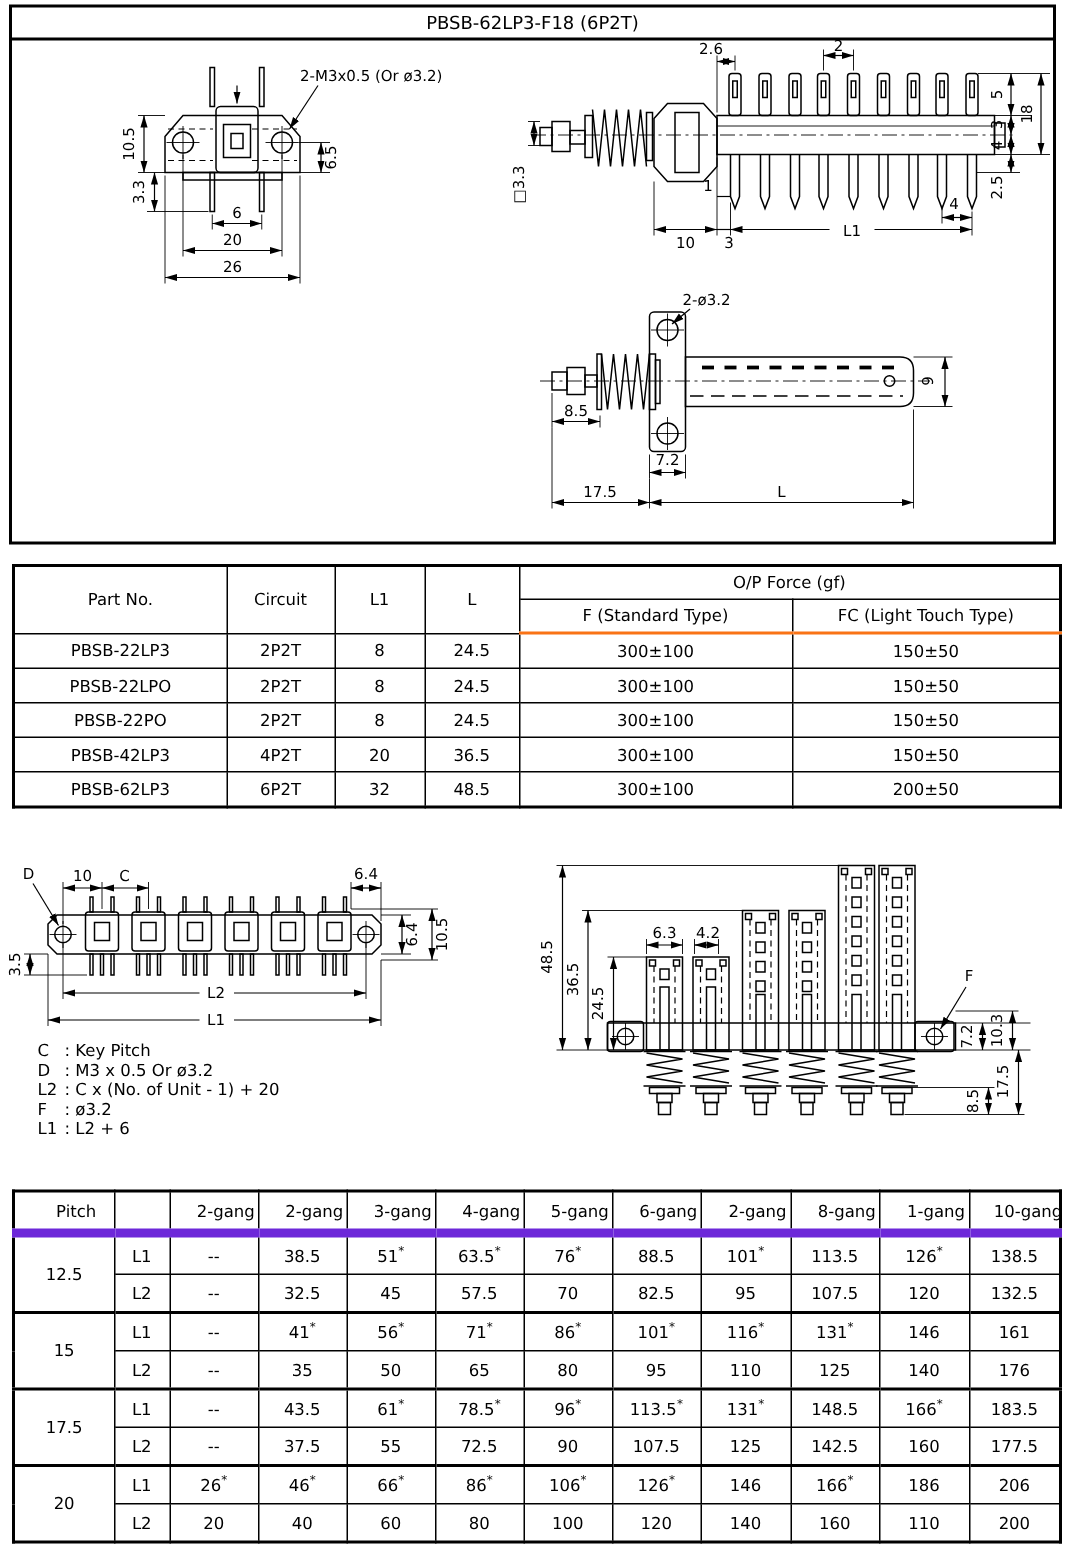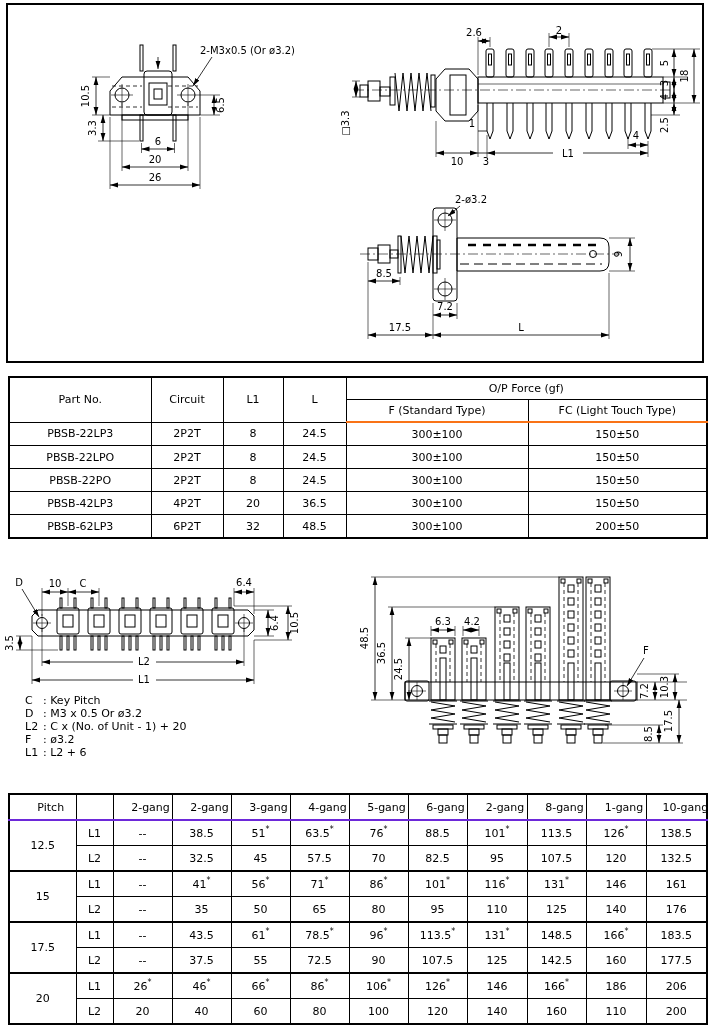--- a/index.html
+++ b/index.html
@@ -27,34 +27,35 @@
   .dsh{stroke:#000;stroke-width:2.5;}
   .bdsh{stroke:#000;stroke-width:1;stroke-dasharray:9 5;}
 
   table{border-collapse:collapse;table-layout:fixed;position:absolute;background:#fff;}
   th,td{border:1px solid #000;text-align:center;font-weight:normal;padding:0;overflow:hidden;white-space:nowrap;}
   .parts-table{left:8px;top:376px;width:698px;font-size:11px;border:2px solid #000;}
   .parts-table .hrow th{height:21px;}
   .parts-table .hrow2 th{height:21px;border-bottom:2px solid #f97316;}
   .parts-table .drow td{height:22px;margin-left:48px;}
   .frame-table{left:8px;top:793px;width:698px;font-size:11px;border:2px solid #000;}
-  .frame-table th{height:24px;border-bottom:2px solid #6d28d9;padding-left:16px;}
+  .frame-table th{height:24px;border-bottom:6px solid #6d28d9;padding-left:16px;}
   .frame-table td{height:24px;}
   .frame-table tr.grp td{border-top:2px solid #000;}
   sup{font-size:8px;line-height:0;}
 
   .notes{position:absolute;left:25px;top:694px;font-size:11px;}
   .note-line{height:13px;line-height:13px;display:flex;}
   .note-key{width:18px;}
   .frame-heading{position:absolute;left:22px;top:796px;font-size:12px;font-weight:bold;}
 </style>
 </head>
 <body>
 
 <div class="top-frame">
+  <div class="title-bar">PBSB-62LP3-F18 (6P2T)</div>
 
   <svg class="top-svg svgA" width="694" height="334" viewBox="0 0 694 334">
     <defs>
       <marker id="a1" viewBox="0 0 10 10" refX="10" refY="5" markerWidth="10" markerHeight="10" orient="auto-start-reverse">
         <path d="M0,2 L10,5 L0,8 Z" fill="#000"></path>
       </marker>
     </defs>
 
     <g>
       <path class="shp" d="M102,64 L114,50 H180 L192,64 V88 H102 Z"></path>

